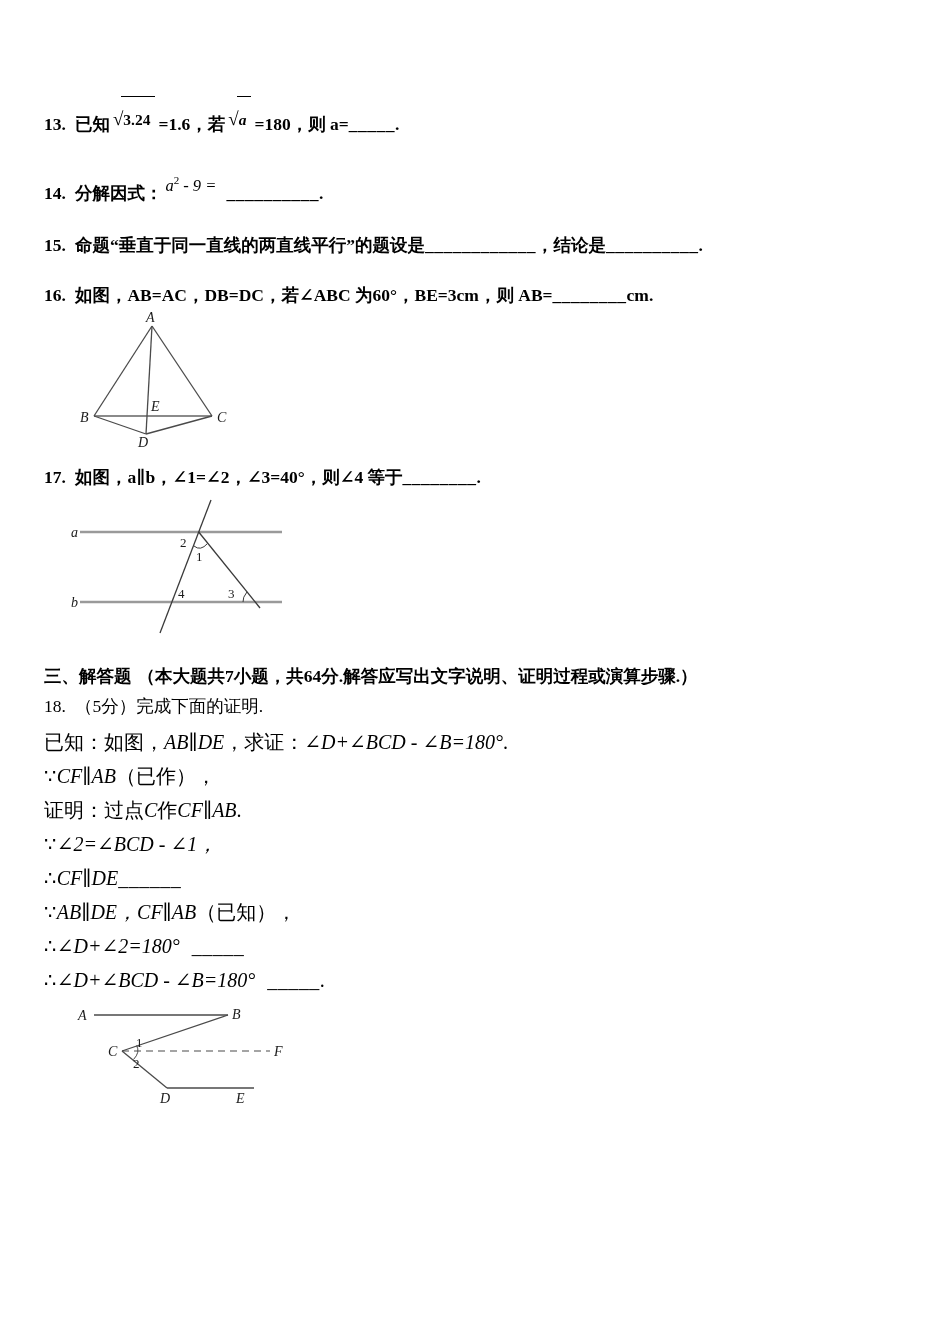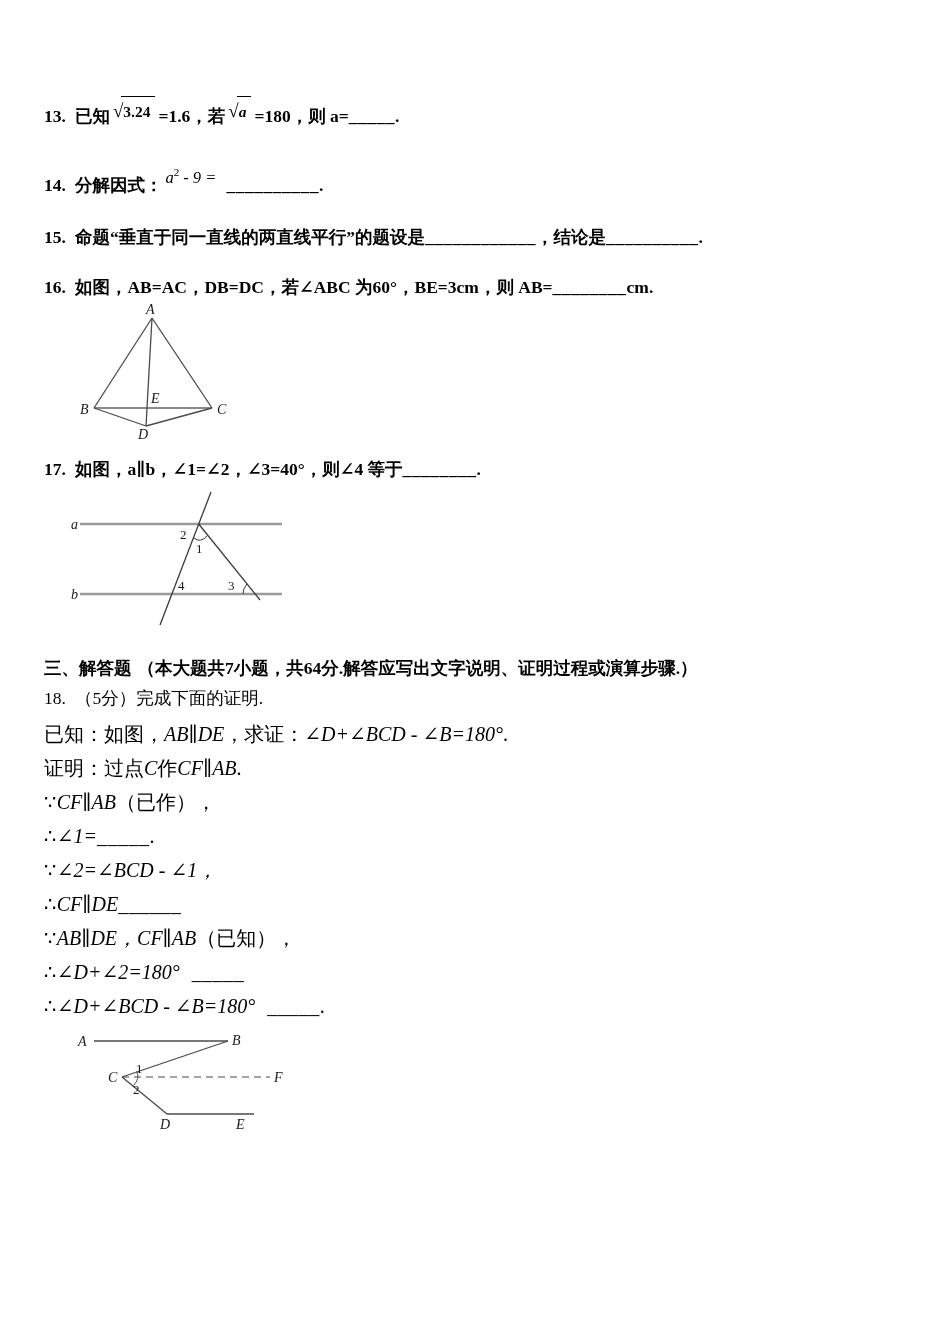--- a/index.html
+++ b/index.html
@@ -15,21 +15,21 @@
 
   .q { font-size: 17.5px; font-weight: 600; line-height: 30px; }
   .num { margin-right: 9px; }
   .t { white-space: pre-wrap; }
   .blank { white-space: pre; letter-spacing: 0.5px; }
   .gap { margin-left: 12px; }
 
   
   .sqrt { display: inline-block; vertical-align: 5px; font-size: 15.5px; font-weight: 600; margin: 0 3px; }
   .sqrt .sign { font-size: 19px; }
-  .sqrt .body { border-top: 1.6px solid #000; padding: 0 5px 0 2px; margin-left: -2px; display: inline-block; }
+  .sqrt .body { border-top: 1.6px solid #000; padding: 8px 5px 0 2px; margin-left: -2px; display: inline-block; }
   .it { font-style: italic; }
 
   
   .raised { display: inline-block; vertical-align: 8px; font-size: 16.5px; font-weight: 500; margin: 0 6px 0 3px; font-style: italic; }
   .raised sup { font-size: 11px; font-style: normal; }
 
   
   .m { font-style: italic; font-family: "Liberation Serif", "DejaVu Serif", "DejaVu Sans", serif; white-space: pre-wrap; }
 
   .q13 { margin-top: 0; }
@@ -117,27 +117,24 @@
 
   <p class="q18-intro">
     <span class="num">18.</span><span class="t">（5分）完成下面的证明.</span>
   </p>
 
   <div class="proof">
     <p>
       <span class="t">已知：如图，</span><span class="m">AB∥DE</span><span class="t">，求证：</span><span class="m">∠D+∠BCD - ∠B=180°</span><span class="t">.</span>
     </p>
     <p>
-      <span class="t">证明：过点</span><span class="m">C</span><span class="t">作</span><span class="m">CF∥AB</span><span class="t">.</span>
-    </p>
-    <p>
       <span class="m">∵CF∥AB</span><span class="t">（已作），</span>
     </p>
     <p>
-      <span class="m">∴∠1=</span><span class="blank">_____</span><span class="t">.</span>
+      <span class="t">证明：过点</span><span class="m">C</span><span class="t">作</span><span class="m">CF∥AB</span><span class="t">.</span>
     </p>
     <p>
       <span class="m">∵∠2=∠BCD - ∠1，</span>
     </p>
     <p>
       <span class="m">∴CF∥DE</span><span class="blank">______</span>
     </p>
     <p>
       <span class="m">∵AB∥DE，CF∥AB</span><span class="t">（已知），</span>
     </p>

